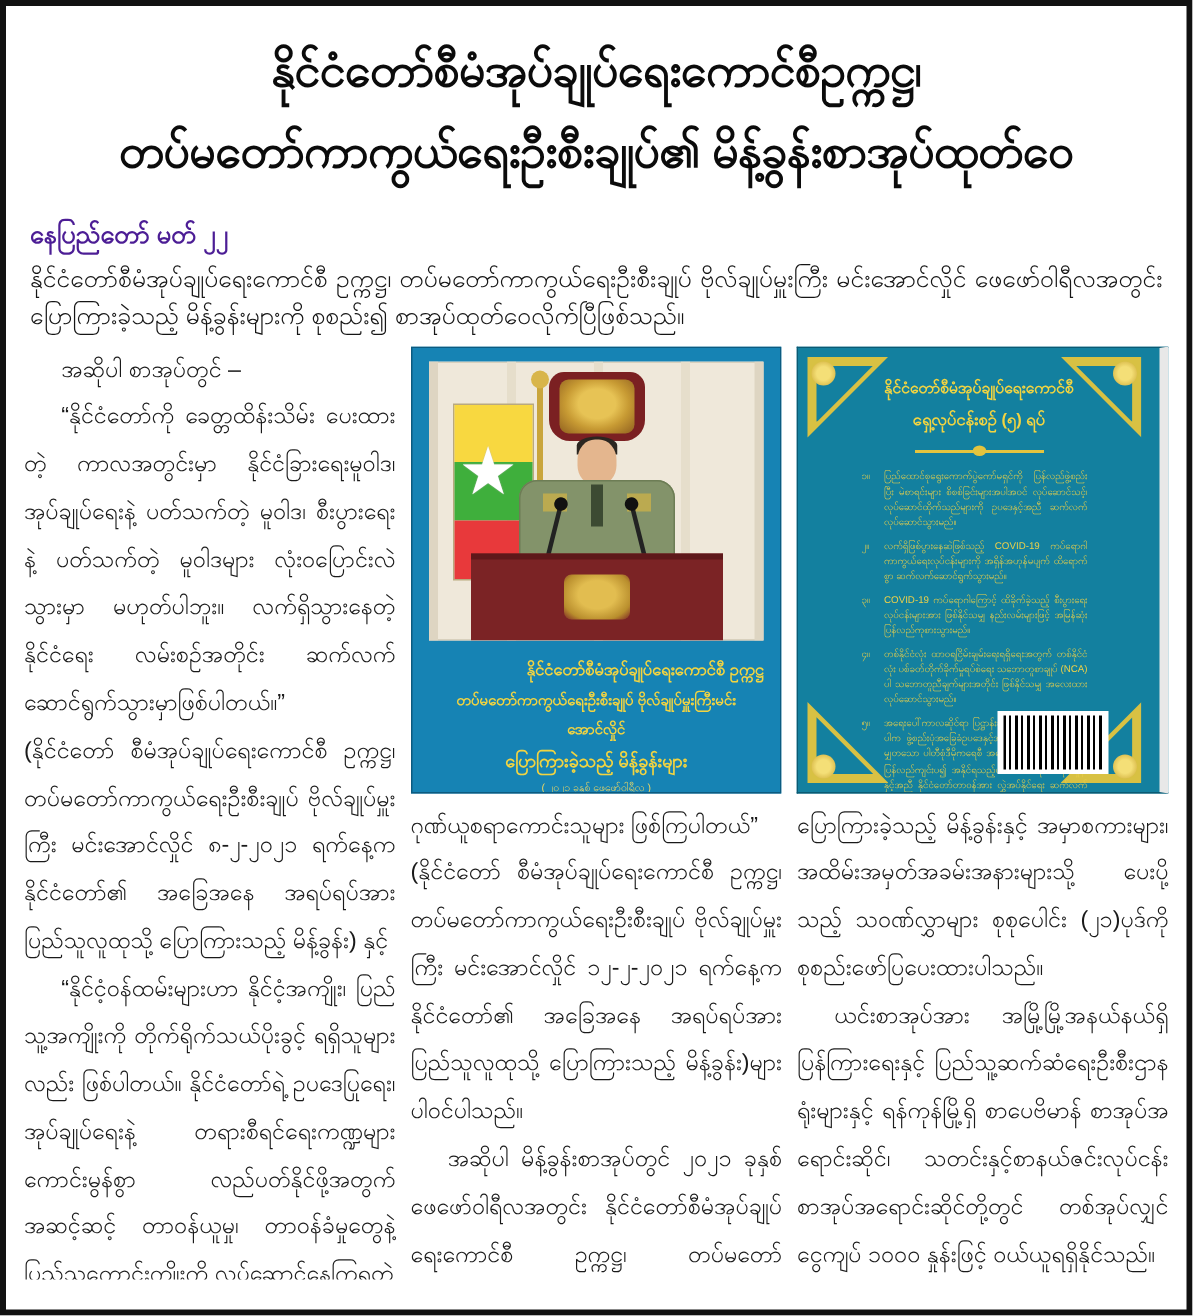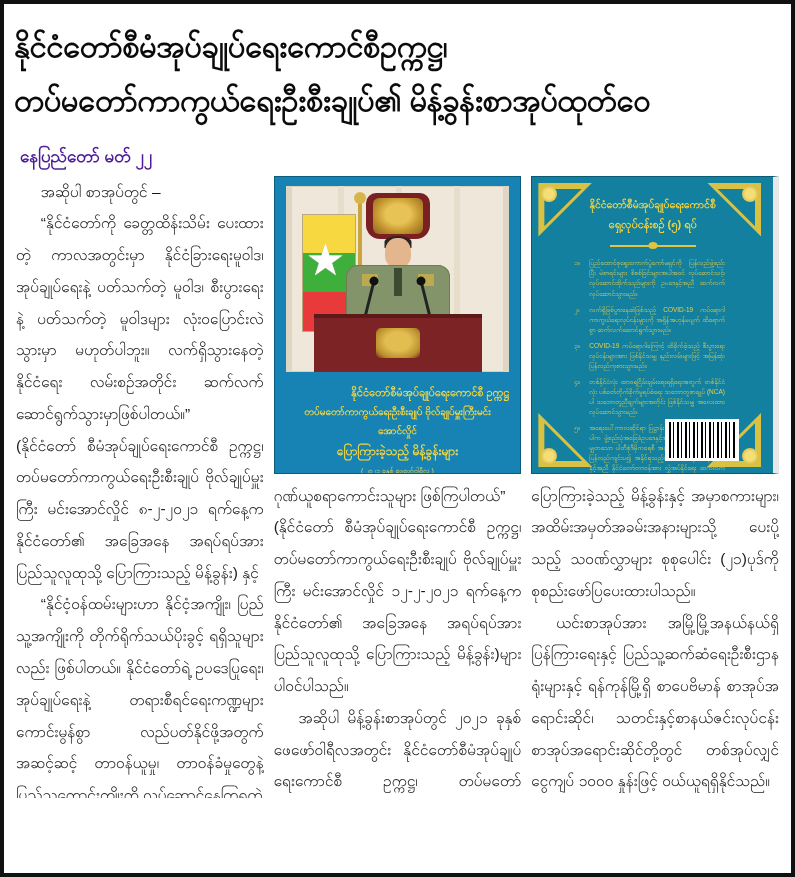--- a/index.html
+++ b/index.html
@@ -4,21 +4,21 @@
 <style>
   * { margin:0; padding:0; box-sizing:border-box; }
   html,body { background:#e9e9e9; }
   .page {
     width:795px; height:877px; margin:0 auto; background:#ffffff;
     border:4px solid #111; position:relative; overflow:hidden;
     font-family:"Liberation Sans", sans-serif; color:#1a1a1a;
   }
   
   .headline {
-    text-align:left; padding:16px 10px 6px;
+    text-align:center; padding:16px 10px 6px;
     font-size:31px; font-weight:bold; color:#0b0b0b; line-height:1.75;
     letter-spacing:-0.5px;
   }
   
   .dateline { margin:10px 16px 0; font-size:17px; font-weight:bold; color:#4c1d95; }
   .intro { margin:4px 16px 6px; font-size:16.5px; line-height:1.55; text-align:justify; color:#151515; }
   
   .columns { display:flex; gap:10px; margin:6px 12px 0; height:622px; overflow:hidden; }
   .col { flex:1 1 0; font-size:15.5px; line-height:2.05; text-align:justify; overflow:hidden; }
   .col p { text-indent:1.6em; }
@@ -105,20 +105,21 @@
 <body>
 
 <div class="page">
 
   <h1 class="headline">
     <span>နိုင်ငံတော်စီမံအုပ်ချုပ်ရေးကောင်စီဥက္ကဋ္ဌ၊</span><br>
     <span>တပ်မတော်ကာကွယ်ရေးဦးစီးချုပ်၏ မိန့်ခွန်းစာအုပ်ထုတ်ဝေ</span>
   </h1>
 
   <div class="dateline">နေပြည်တော်  မတ်  ၂၂</div>
+  <p class="intro">နိုင်ငံတော်စီမံအုပ်ချုပ်ရေးကောင်စီ ဥက္ကဋ္ဌ၊ တပ်မတော်ကာကွယ်ရေးဦးစီးချုပ် ဗိုလ်ချုပ်မှူးကြီး မင်းအောင်လှိုင် ဖေဖော်ဝါရီလအတွင်း ပြောကြားခဲ့သည့် မိန့်ခွန်းများကို စုစည်း၍ စာအုပ်ထုတ်ဝေလိုက်ပြီဖြစ်သည်။</p>
 
   <div class="columns">
 
     <div class="col">
       <p>အဆိုပါ စာအုပ်တွင် –</p>
       <p>“နိုင်ငံတော်ကို ခေတ္တထိန်းသိမ်း ပေးထားတဲ့ ကာလအတွင်းမှာ နိုင်ငံခြားရေးမူဝါဒ၊ အုပ်ချုပ်ရေးနဲ့ ပတ်သက်တဲ့ မူဝါဒ၊ စီးပွားရေးနဲ့ ပတ်သက်တဲ့ မူဝါဒများ လုံးဝပြောင်းလဲ သွားမှာ မဟုတ်ပါဘူး။ လက်ရှိသွားနေတဲ့ နိုင်ငံရေး လမ်းစဉ်အတိုင်း ဆက်လက်ဆောင်ရွက်သွားမှာဖြစ်ပါတယ်။”</p>
       <p class="noindent">(နိုင်ငံတော် စီမံအုပ်ချုပ်ရေးကောင်စီ ဥက္ကဋ္ဌ၊ တပ်မတော်ကာကွယ်ရေးဦးစီးချုပ် ဗိုလ်ချုပ်မှူးကြီး မင်းအောင်လှိုင် ၈-၂-၂၀၂၁ ရက်နေ့က နိုင်ငံတော်၏ အခြေအနေ အရပ်ရပ်အား ပြည်သူလူထုသို့ ပြောကြားသည့် မိန့်ခွန်း) နှင့်</p>
       <p>“နိုင်ငံ့ဝန်ထမ်းများဟာ နိုင်ငံ့အကျိုး၊ ပြည်သူ့အကျိုးကို တိုက်ရိုက်သယ်ပိုးခွင့် ရရှိသူများလည်း ဖြစ်ပါတယ်။ နိုင်ငံတော်ရဲ့ ဥပဒေပြုရေး၊ အုပ်ချုပ်ရေးနဲ့ တရားစီရင်ရေးကဏ္ဍများ ကောင်းမွန်စွာ လည်ပတ်နိုင်ဖို့အတွက် အဆင့်ဆင့် တာဝန်ယူမှု၊ တာဝန်ခံမှုတွေနဲ့ ပြည်သူ့ကောင်းကျိုးကို လုပ်ဆောင်နေကြရတဲ့</p>
     </div>
 

